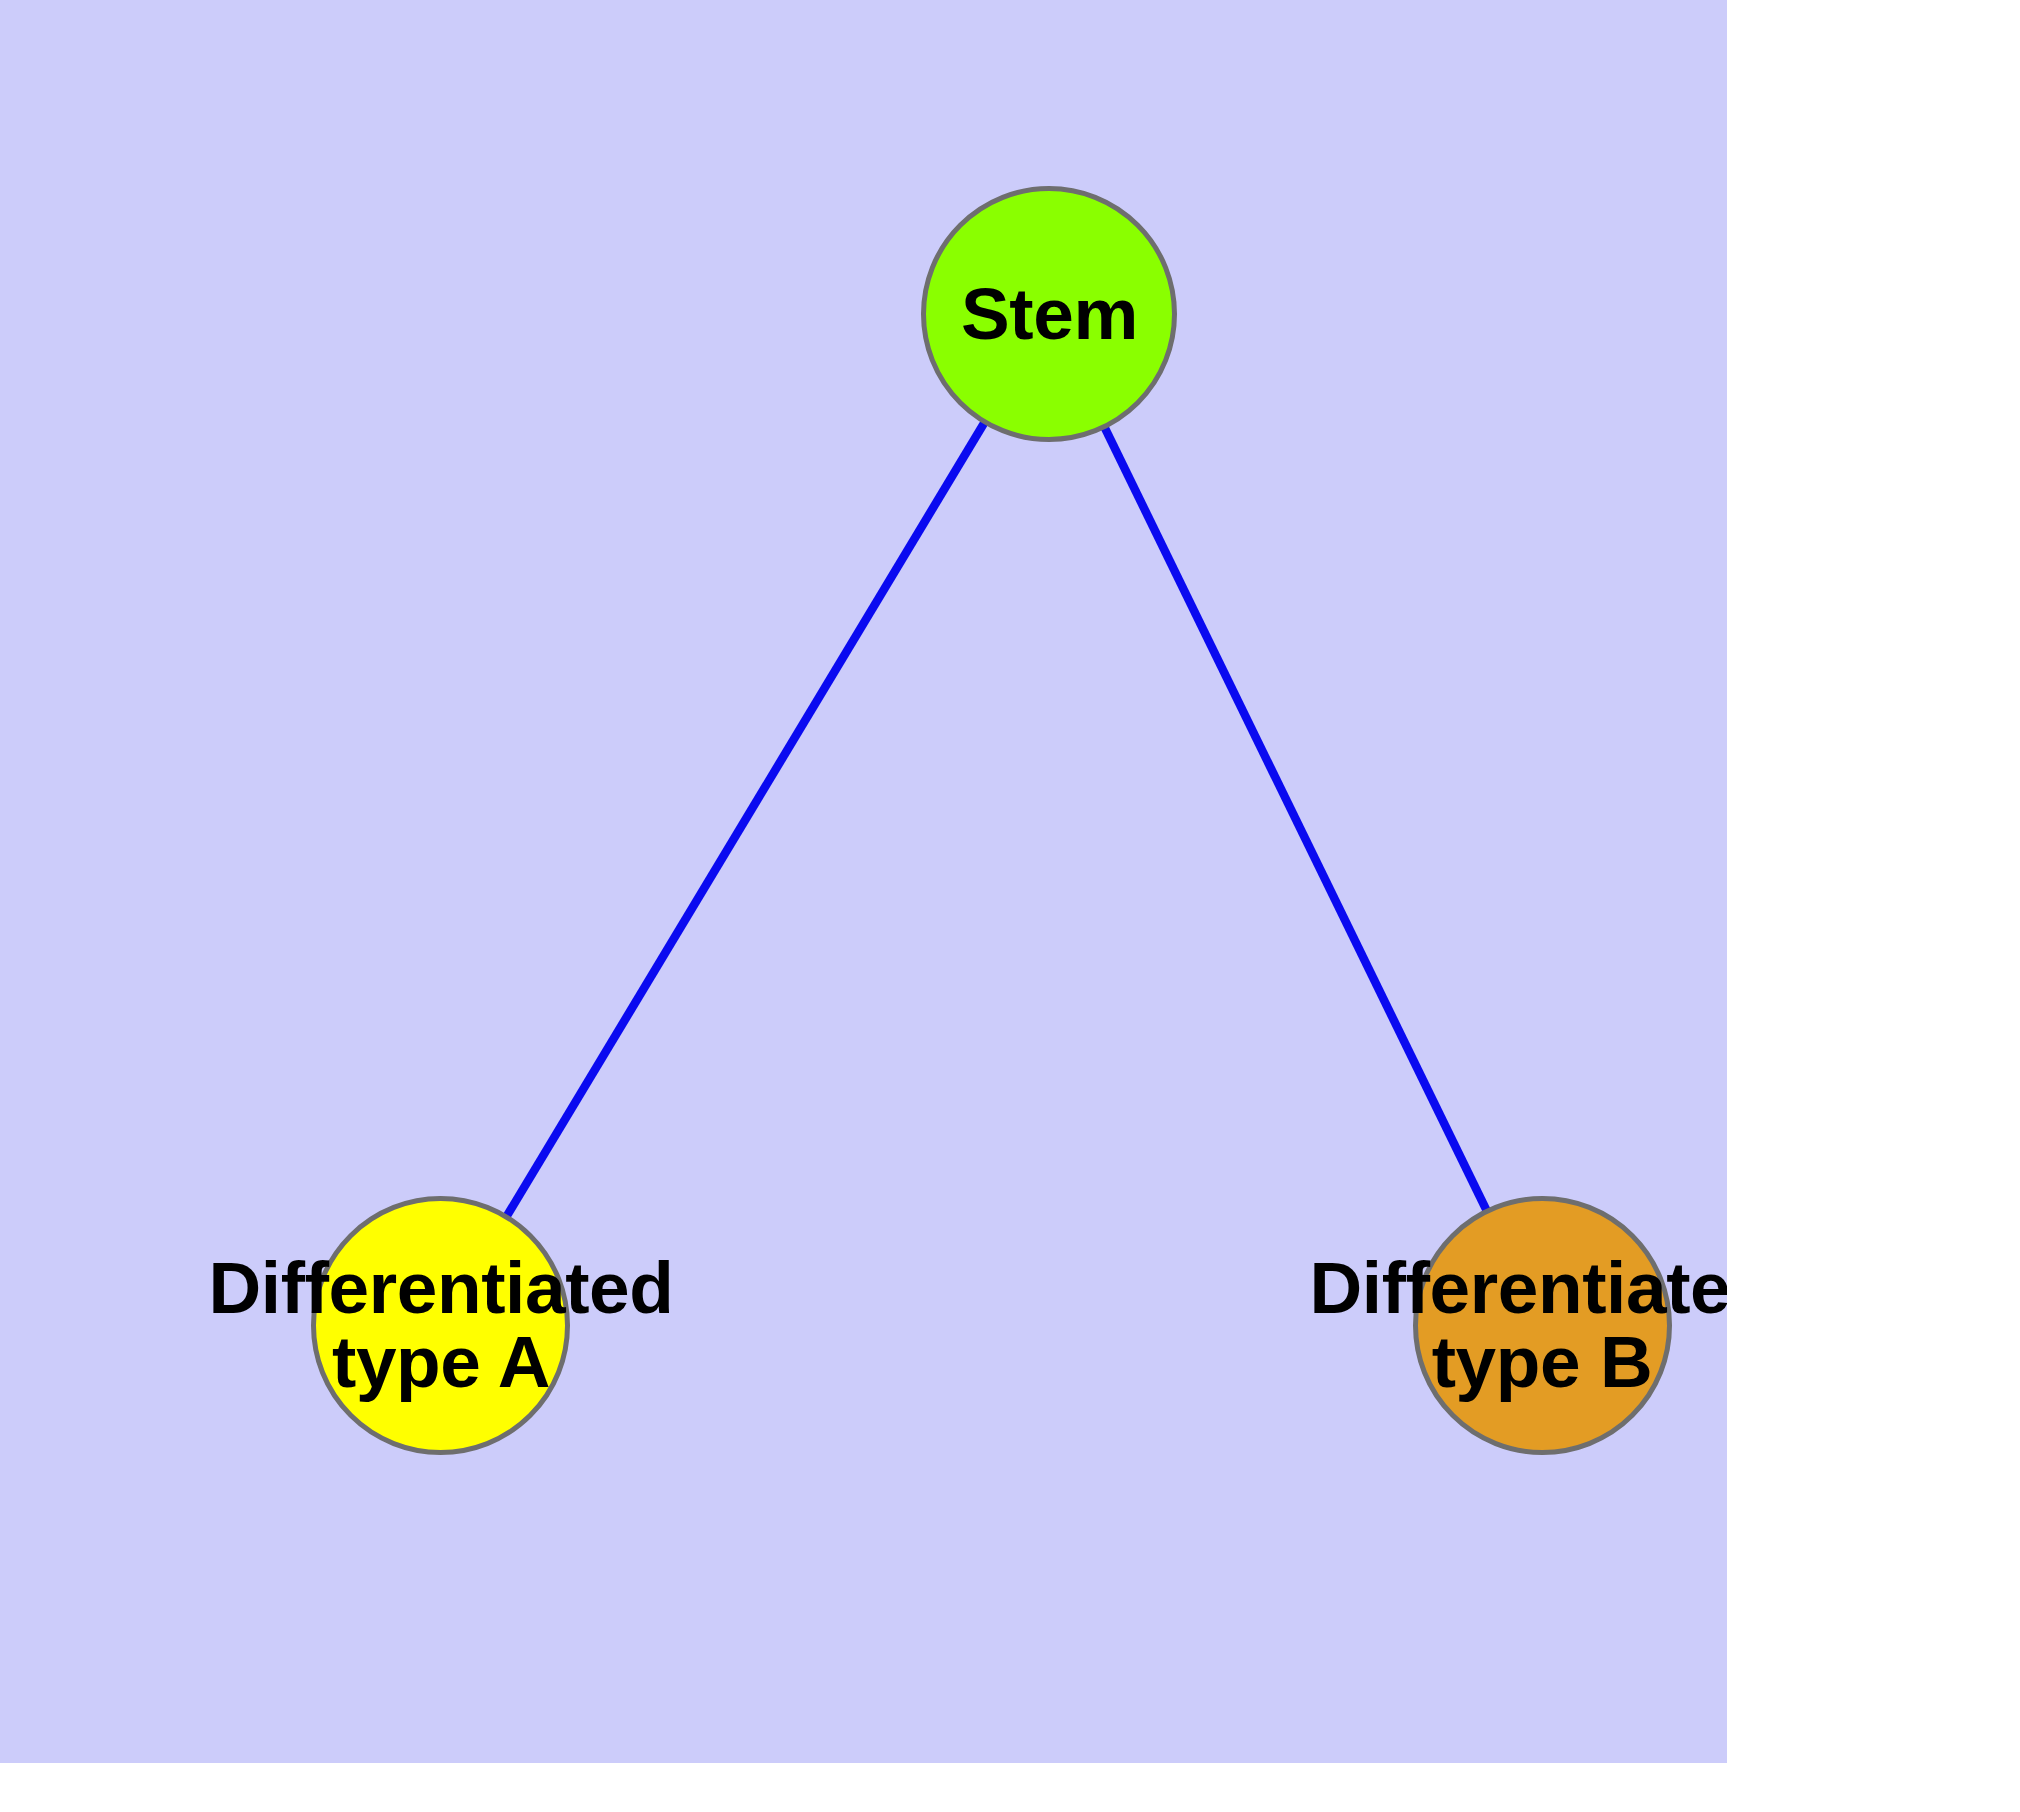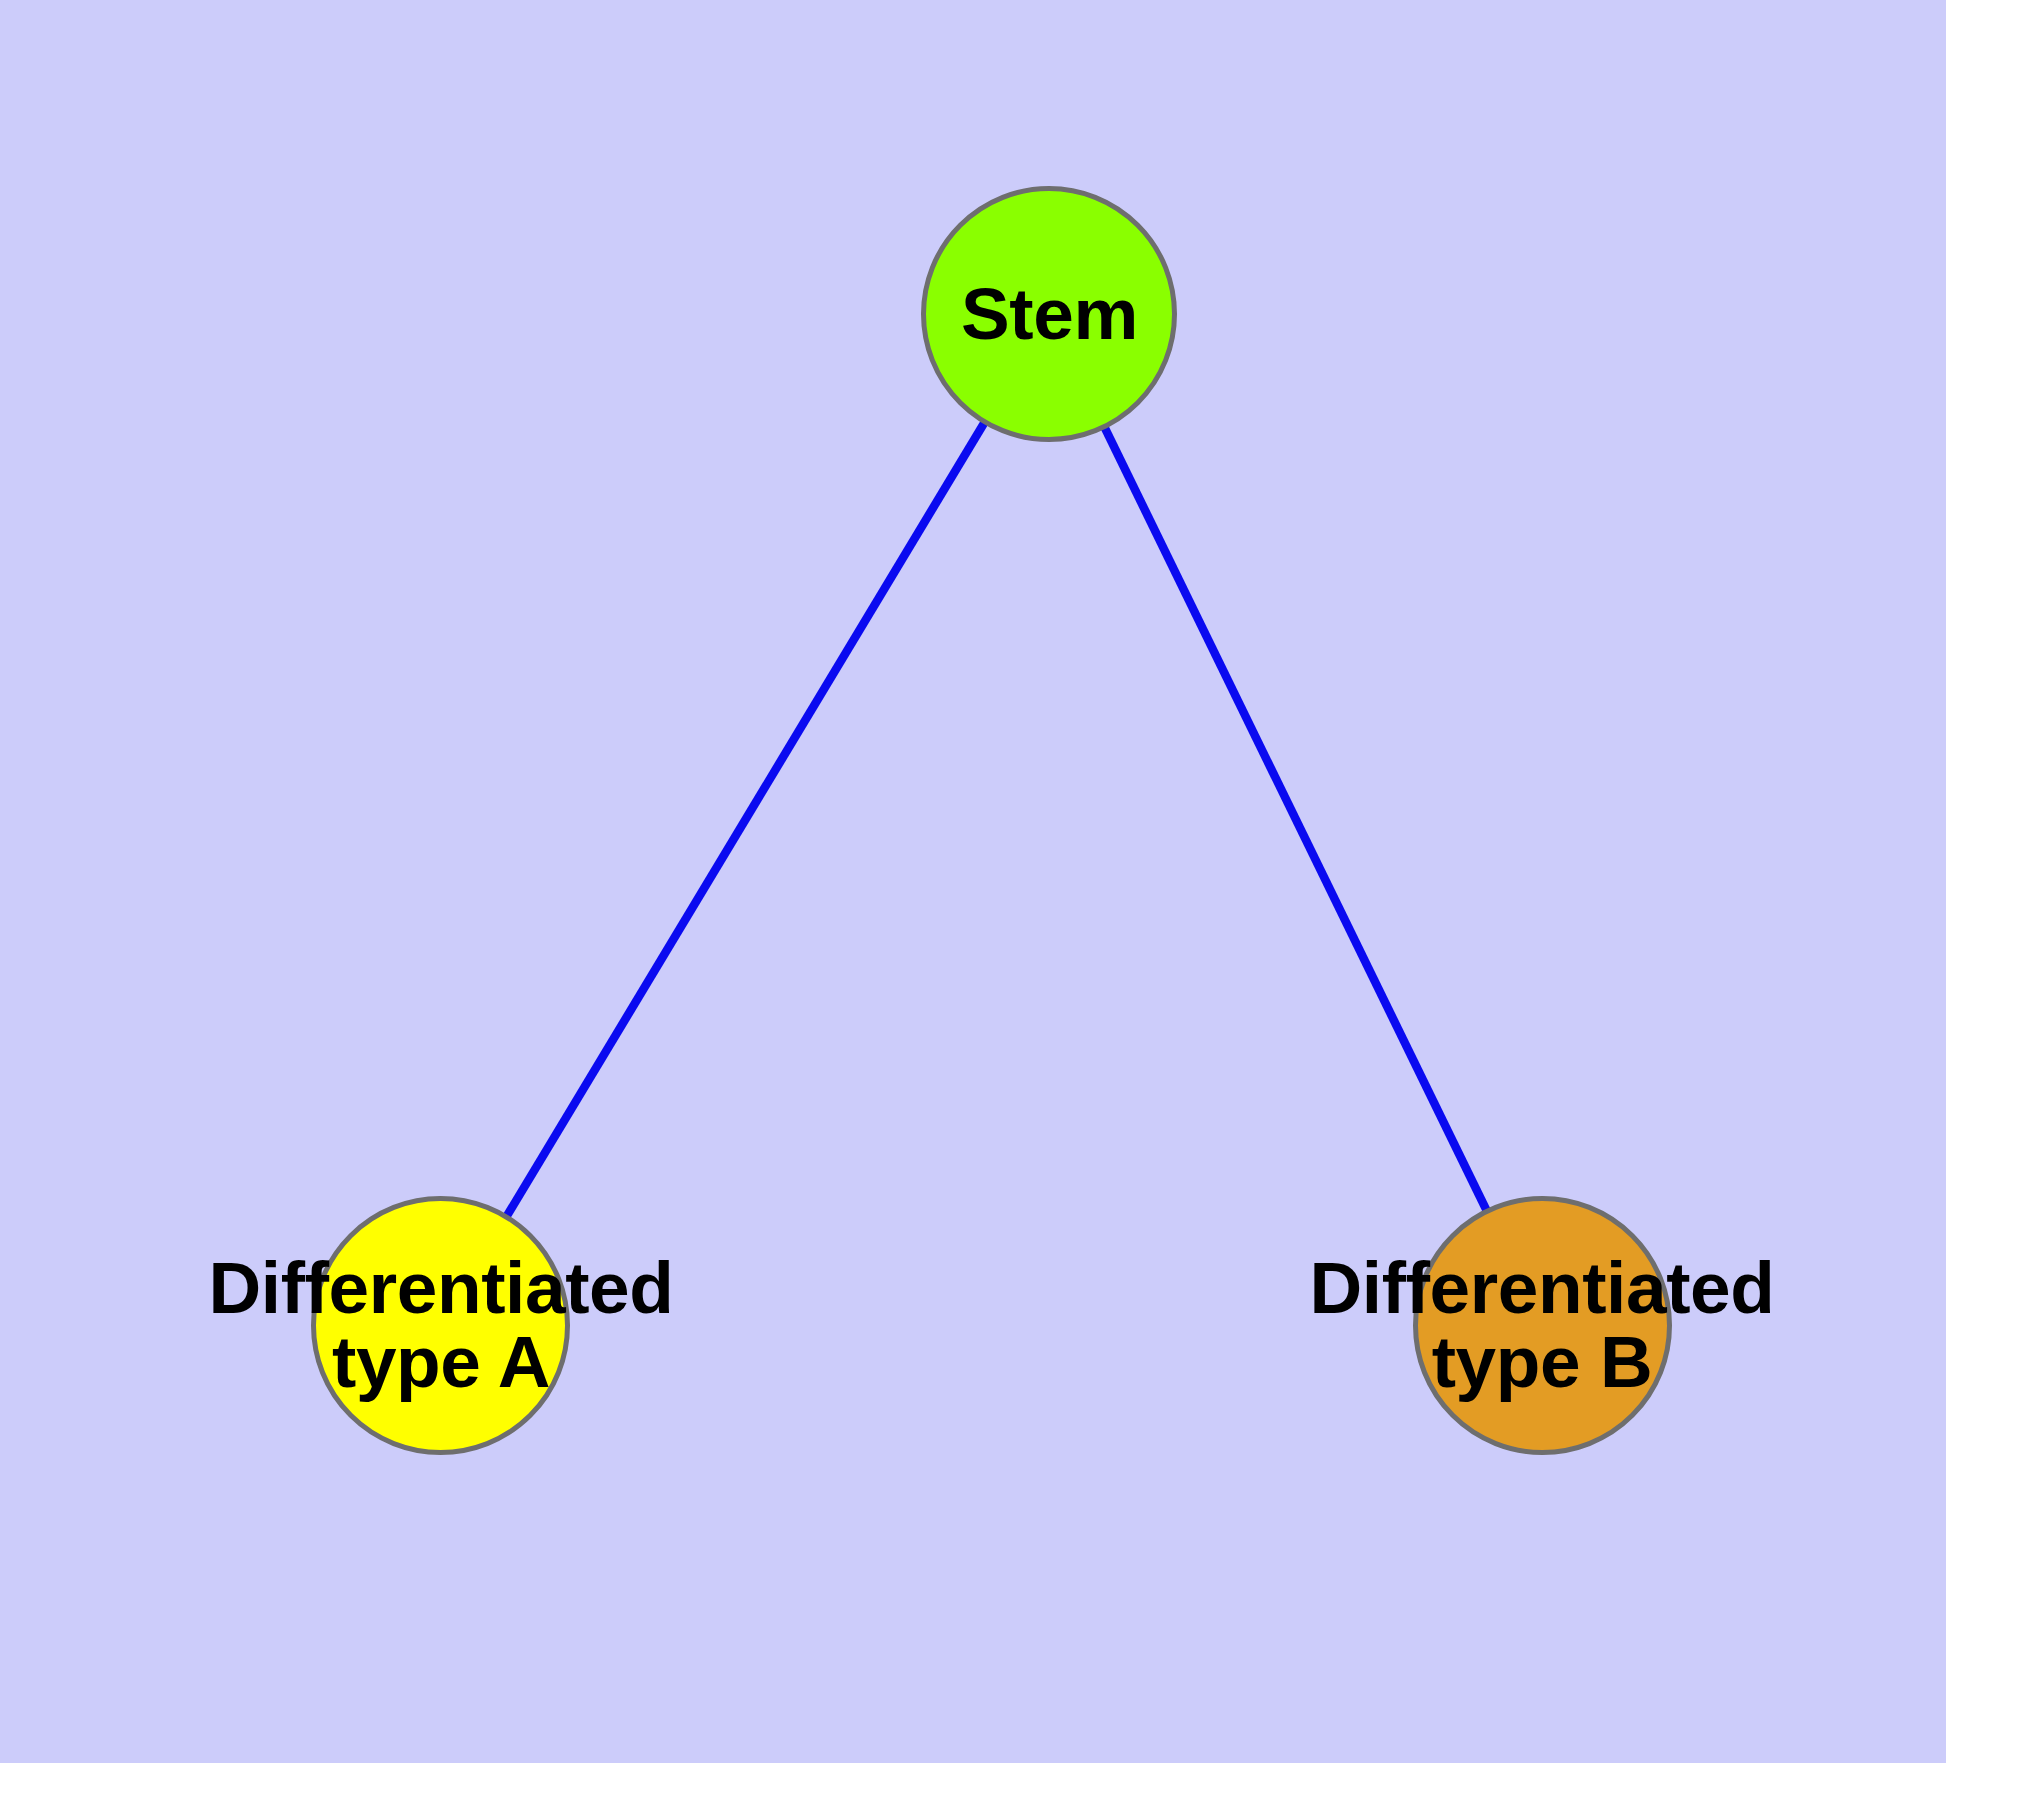--- a/index.html
+++ b/index.html
@@ -2,21 +2,21 @@
 <html style="font-size:13.6px"><head>
 <meta charset="utf-8">
 <style>
   html, body {
     margin: 0;
     padding: 0;
     background: #ffffff;
   }
   #stage {
     position: relative;
-    width: 1946px;
+    width: 1727px;
     height: 1812px;
     background: #ffffff;
     overflow: hidden;
     font-family: "Liberation Sans", sans-serif;
   }
   #canvas {
     position: absolute;
     left: 0;
     top: 0;
     width: 1949px;

